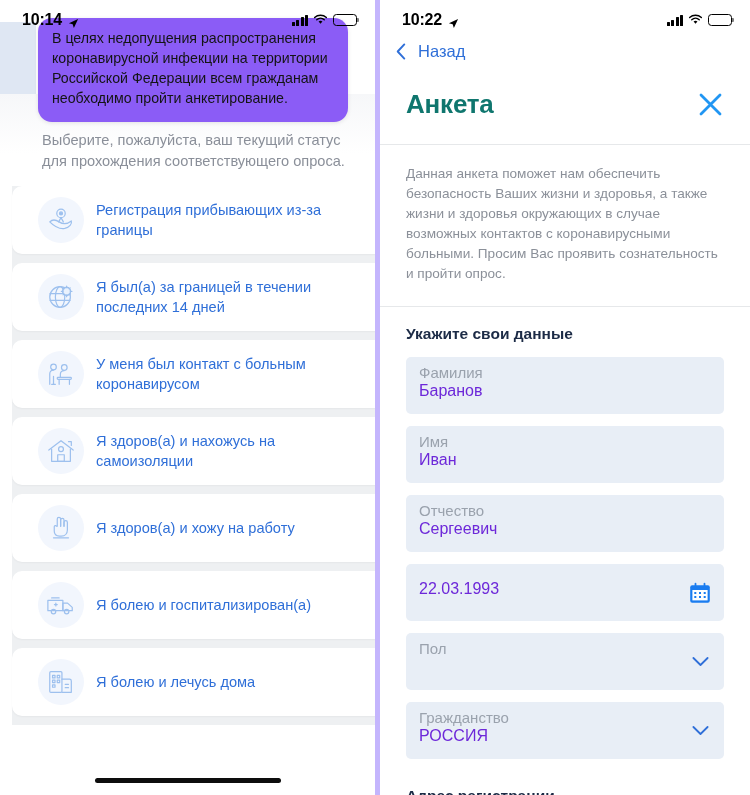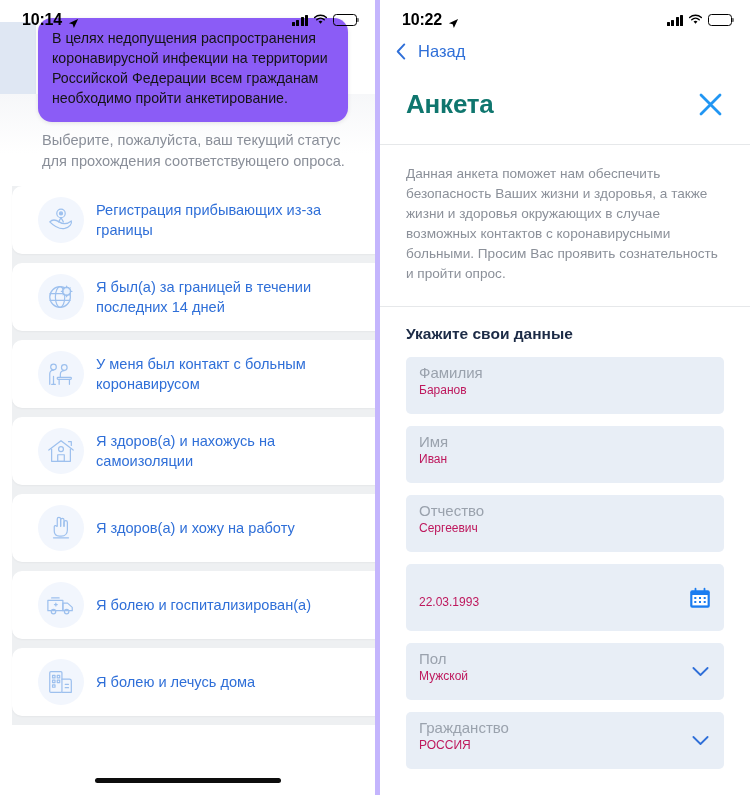--- a/index.html
+++ b/index.html
@@ -216,30 +216,30 @@
   .fields { padding: 0 26px; }
 
   .field {
     position: relative;
     background: #e8eef6;
     border-radius: 5px;
     padding: 9px 44px 11px 13px;
     margin-bottom: 12px;
     min-height: 57px;
   }
-  .field.no-label { padding-top: 28px; padding-bottom: 18px; }
+  .field.no-label { padding-top: 14px; padding-bottom: 18px; }
   .field-label {
     font-size: 15px;
     color: #9aa2ad;
     line-height: 13px;
     margin-bottom: 1px;
   }
   .field-value {
-    font-size: 12px;
-    color: #be185d;
+    font-size: 16px;
+    color: #6d28d9;
     line-height: 21px;
   }
   .field-value.bold { font-weight: 500; }
 
   .field-act {
     position: absolute;
     right: 13px;
     top: 50%;
     transform: translateY(-50%);
     width: 22px; height: 22px;
@@ -488,21 +488,20 @@
                 <rect x="14.7" y="14" width="2" height="2"></rect>
             </g>
             <rect x="5.6" y="0.8" width="1.8" height="4" rx="0.9" fill="#1a7cf0"></rect>
             <rect x="14.6" y="0.8" width="1.8" height="4" rx="0.9" fill="#1a7cf0"></rect>
           </svg>
         </span>
       </div>
 
       <div class="field">
         <div class="field-label">Пол</div>
-        <div class="field-value bold">Мужской</div>
         <span class="field-act">
           <svg class="chev-down" viewBox="0 0 17 11" fill="none" stroke="#2f6fd8" stroke-width="1.8" stroke-linecap="round" stroke-linejoin="round">
             <path d="M1.4 2 8.5 9 15.6 2"></path>
           </svg>
         </span>
       </div>
 
       <div class="field">
         <div class="field-label">Гражданство</div>
         <div class="field-value bold">РОССИЯ</div>

